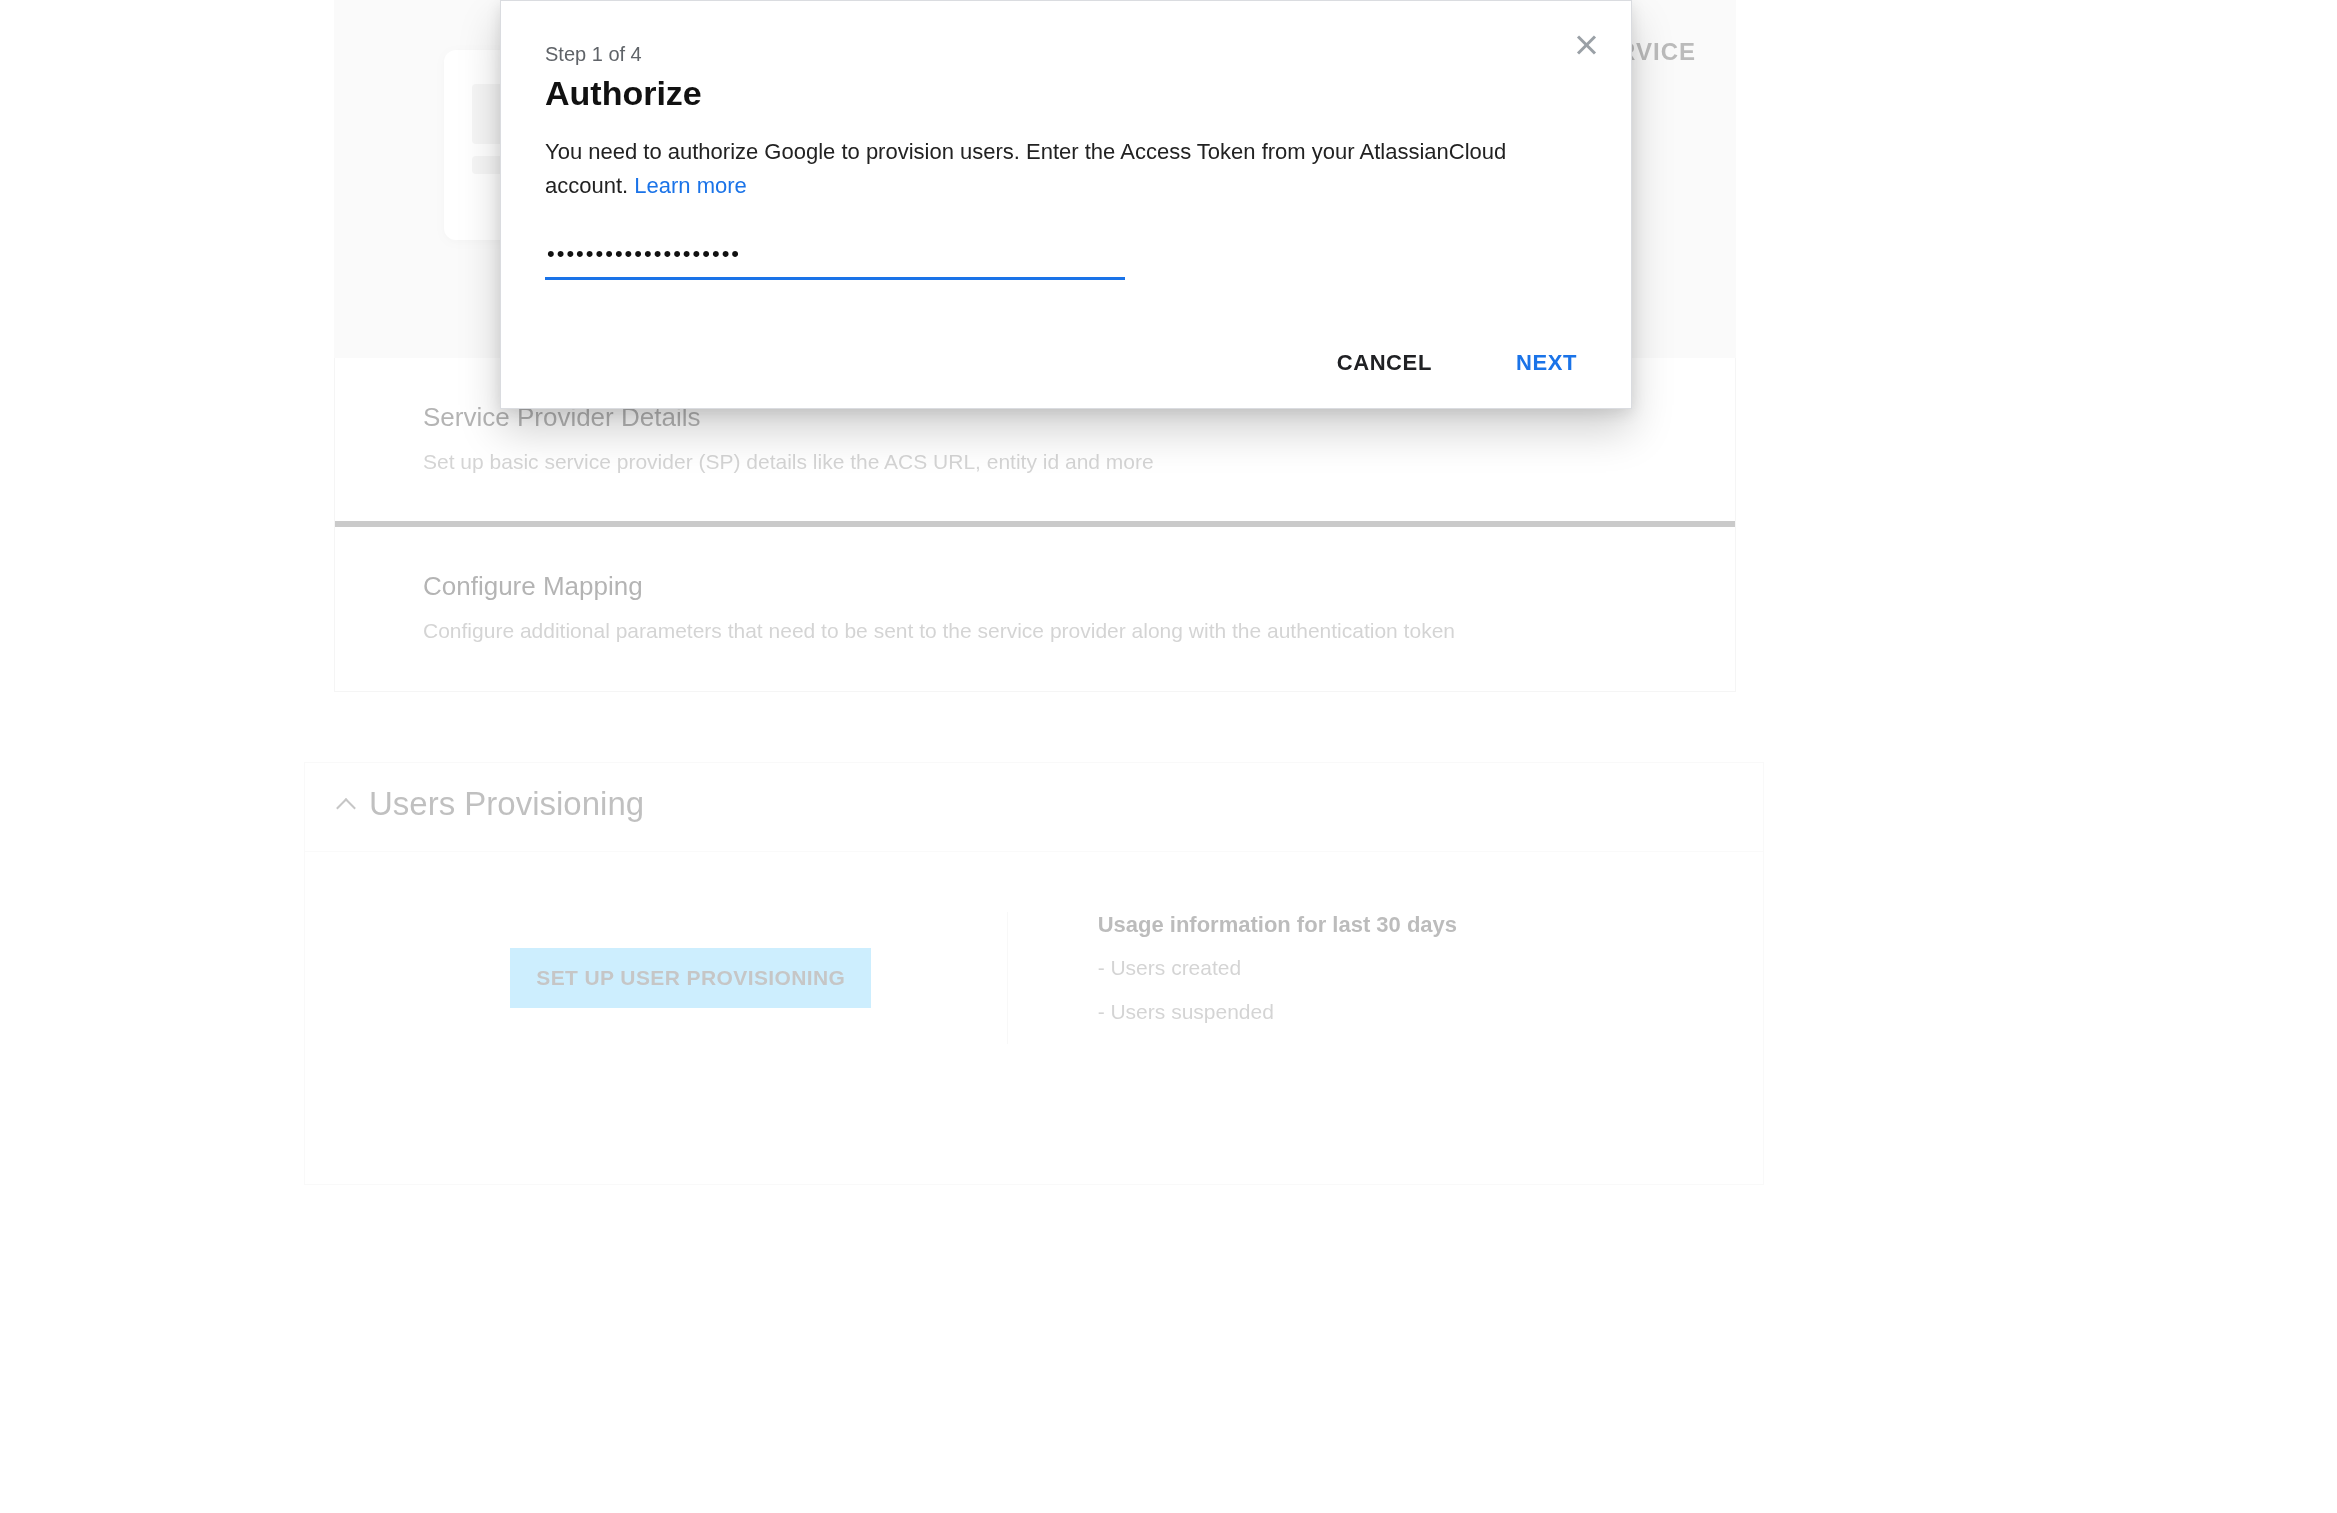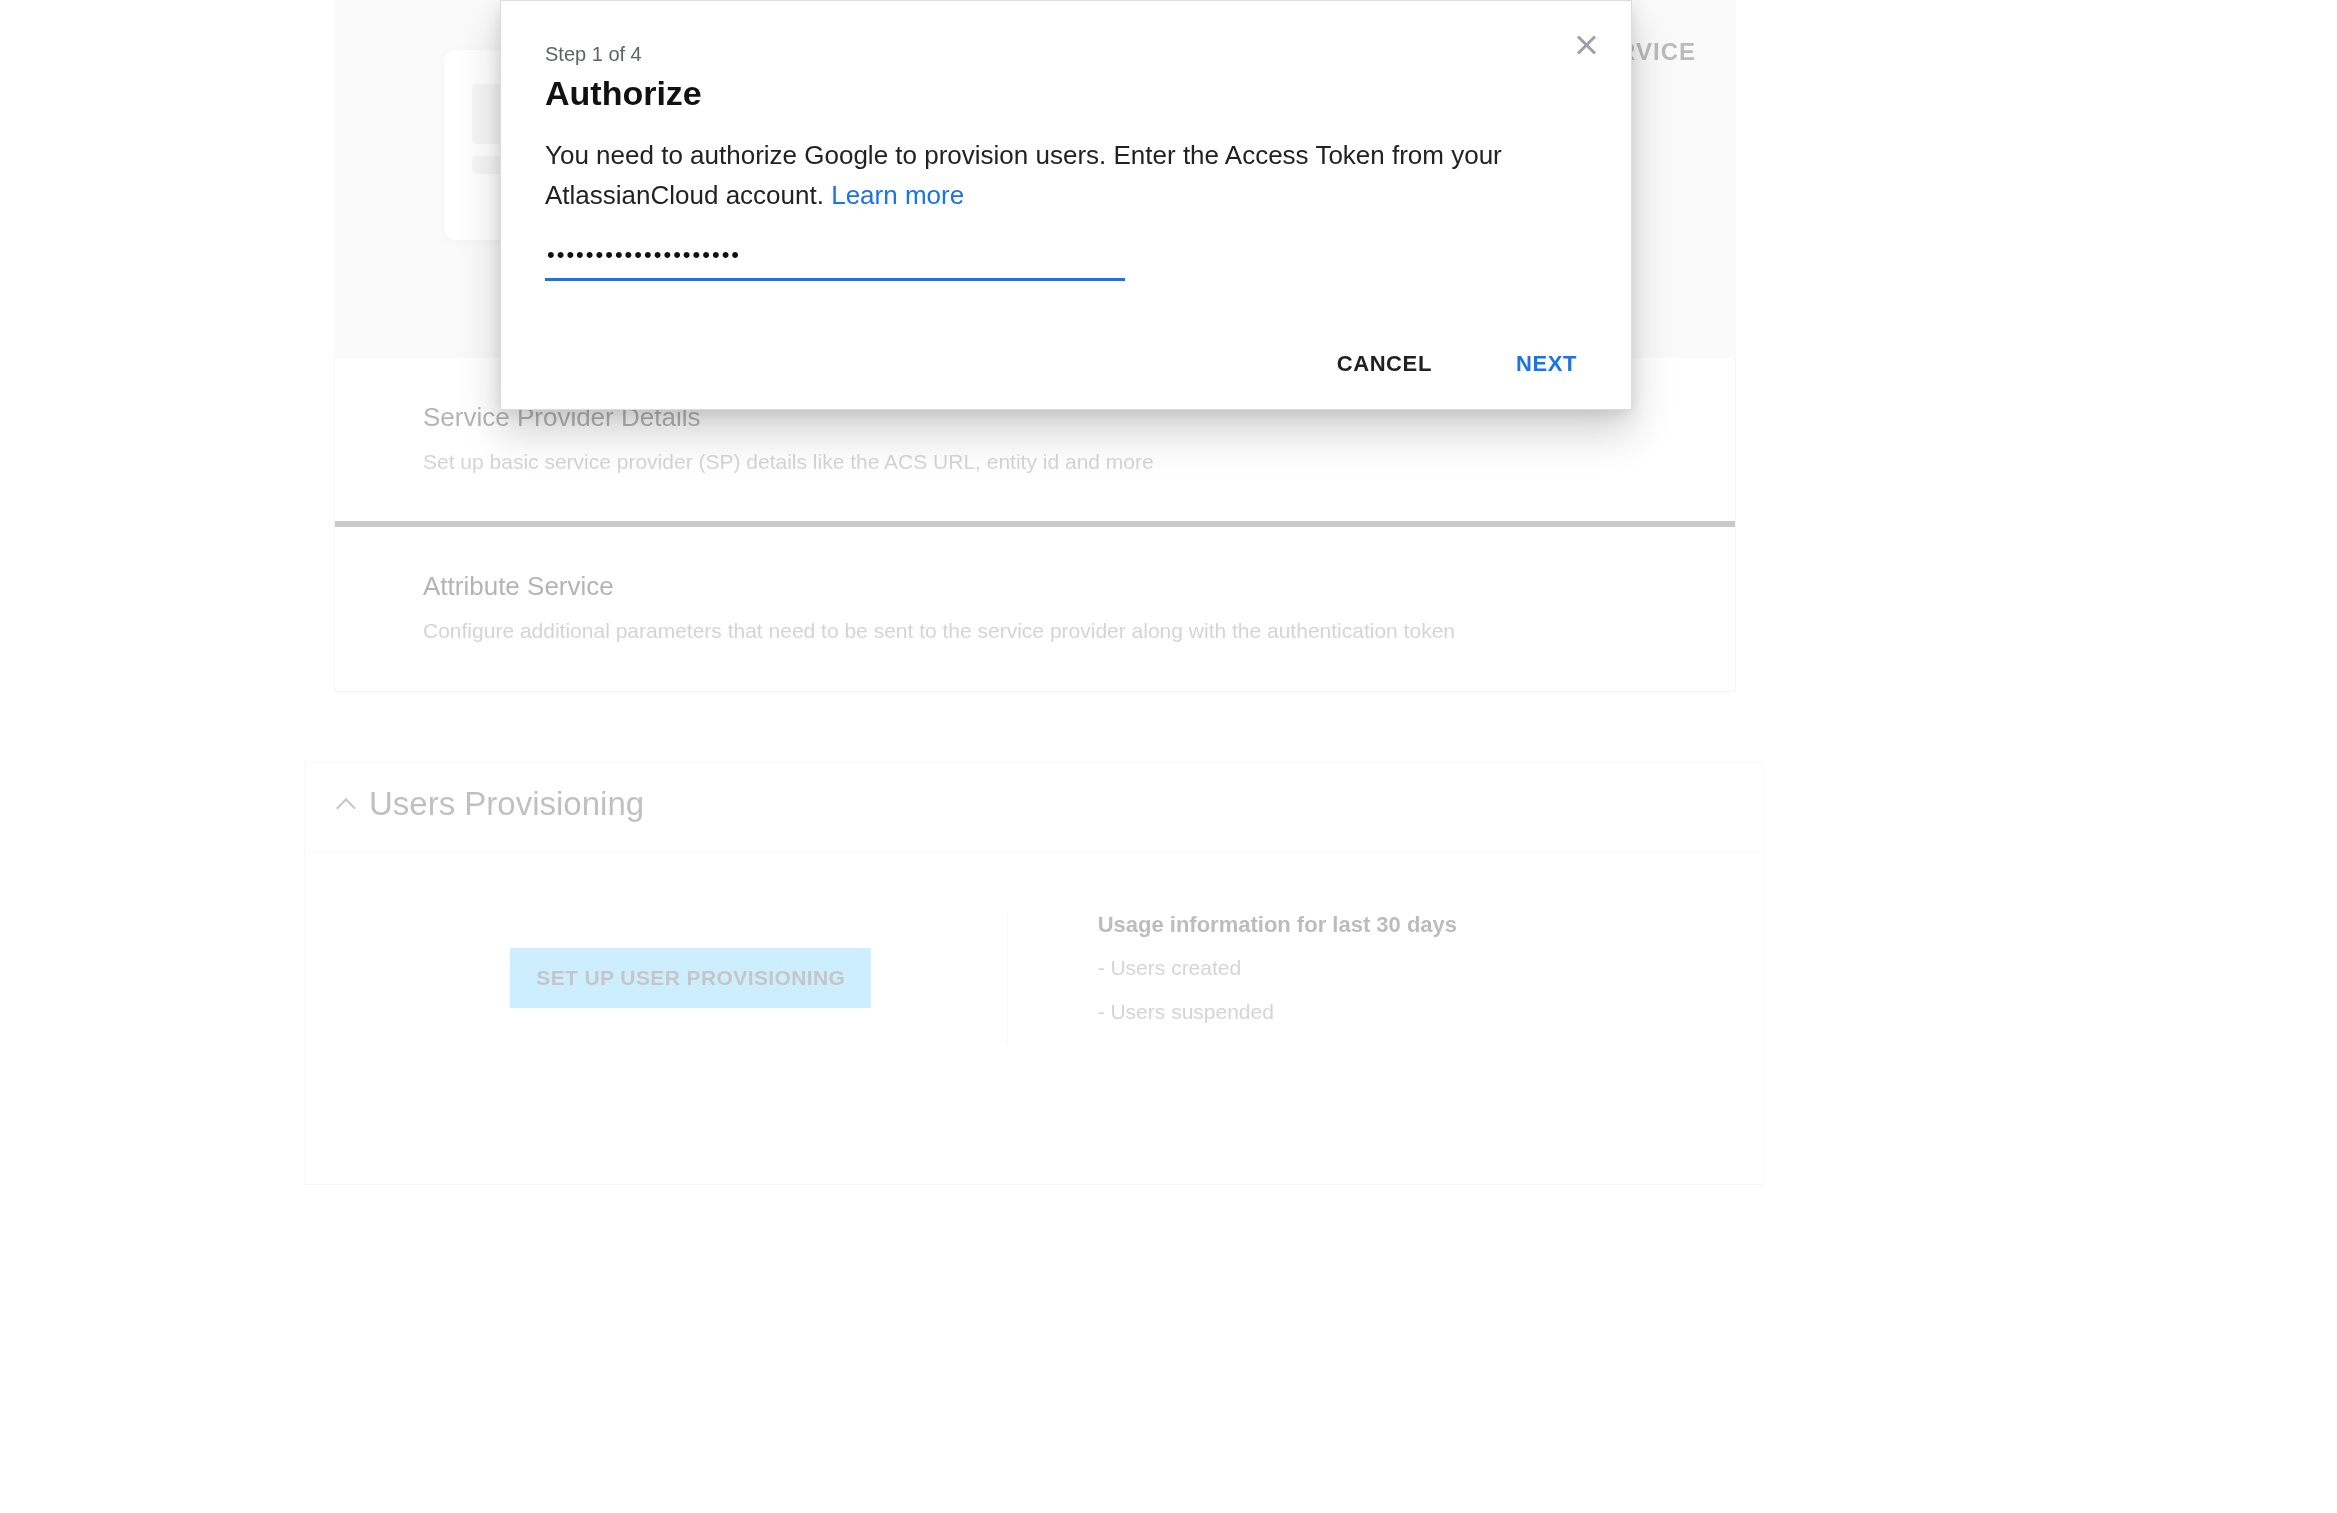--- a/index.html
+++ b/index.html
@@ -165,24 +165,24 @@
       color:#5f6368;
       margin-bottom:8px;
     }
     .modal-title {
       font-size:34px;
       font-weight:600;
       color:#111;
       margin-bottom:22px;
     }
     .modal-desc {
-      font-size:26px;
+      font-size:22px;
       color:#222;
       line-height:1.55;
-      margin-bottom:20px;
+      margin-bottom:32px;
     }
     .learn-more {
       color:#1a73e8;
       text-decoration:none;
     }
     .token-input {
       width:580px;
       border:none;
       border-bottom:3px solid #1a73e8;
       font-size:22px;
@@ -235,21 +235,21 @@
   <div class="hero">
     <div class="hero-icon"></div>
     <div class="hero-right">SERVICE</div>
   </div>
   <div class="card">
     <div class="section">
       <div class="section-title">Service Provider Details</div>
       <div class="section-desc">Set up basic service provider (SP) details like the ACS URL, entity id and more</div>
     </div>
     <div class="section">
-      <div class="section-title">Attribute Service</div>
+      <div class="section-title">Configure Mapping</div>
       <div class="section-desc">Configure additional parameters that need to be sent to the service provider along with the authentication token</div>
     </div>
   </div>
 
   <div class="accordion">
     <div class="accordion-header">
       <span class="chevron"></span>
       <span class="accordion-title">Users Provisioning</span>
     </div>
     <div class="accordion-body">

